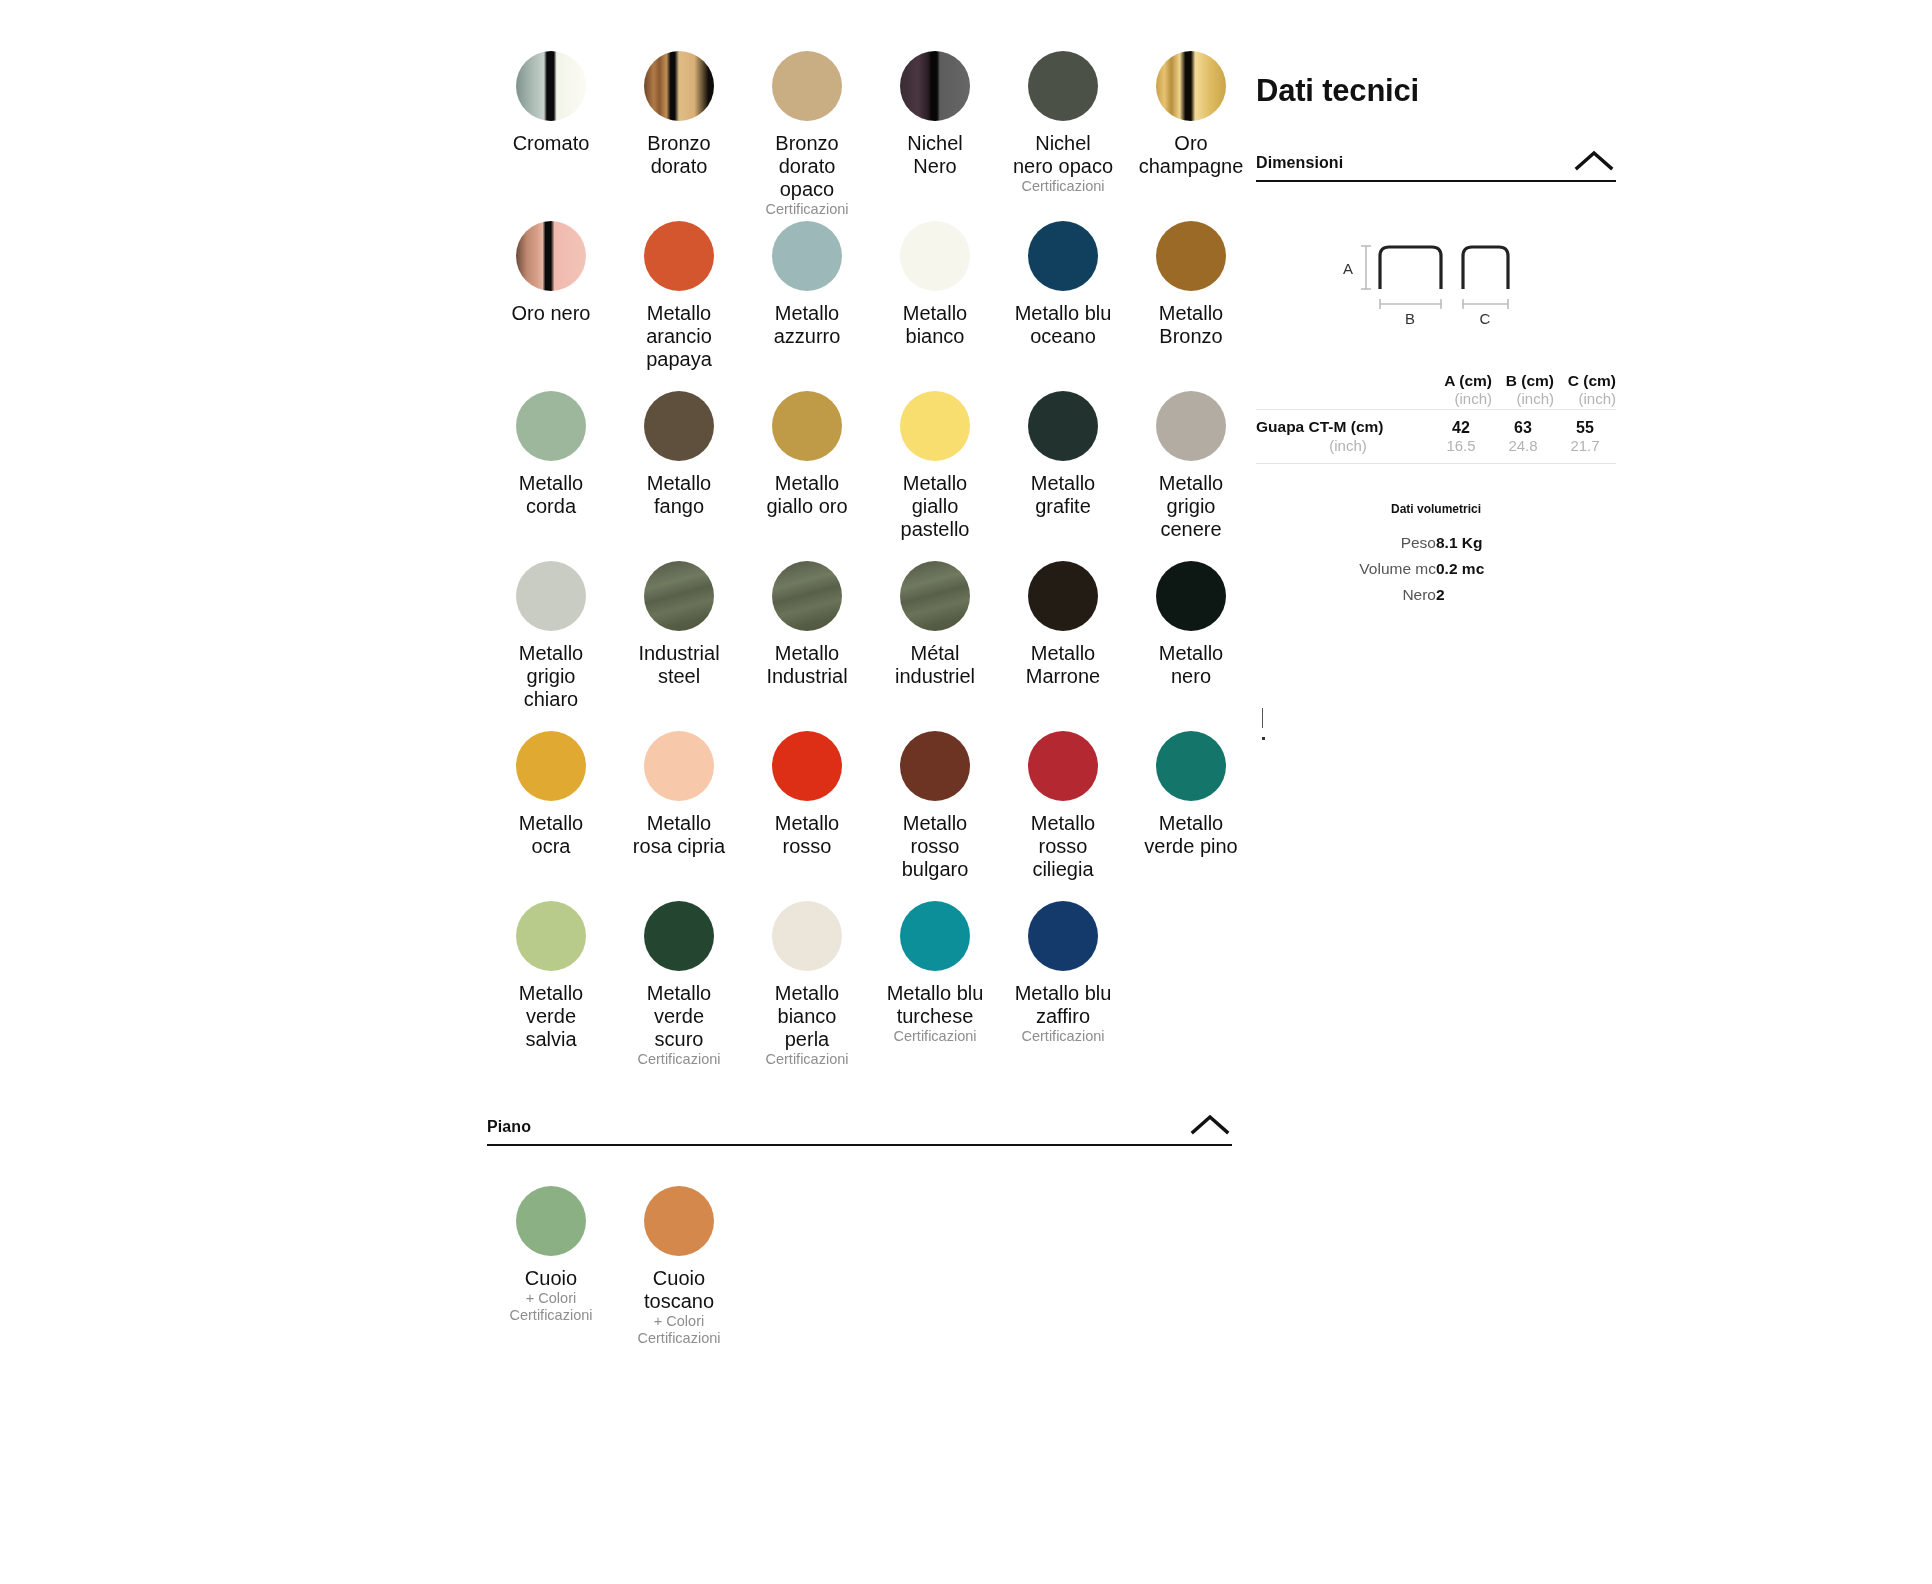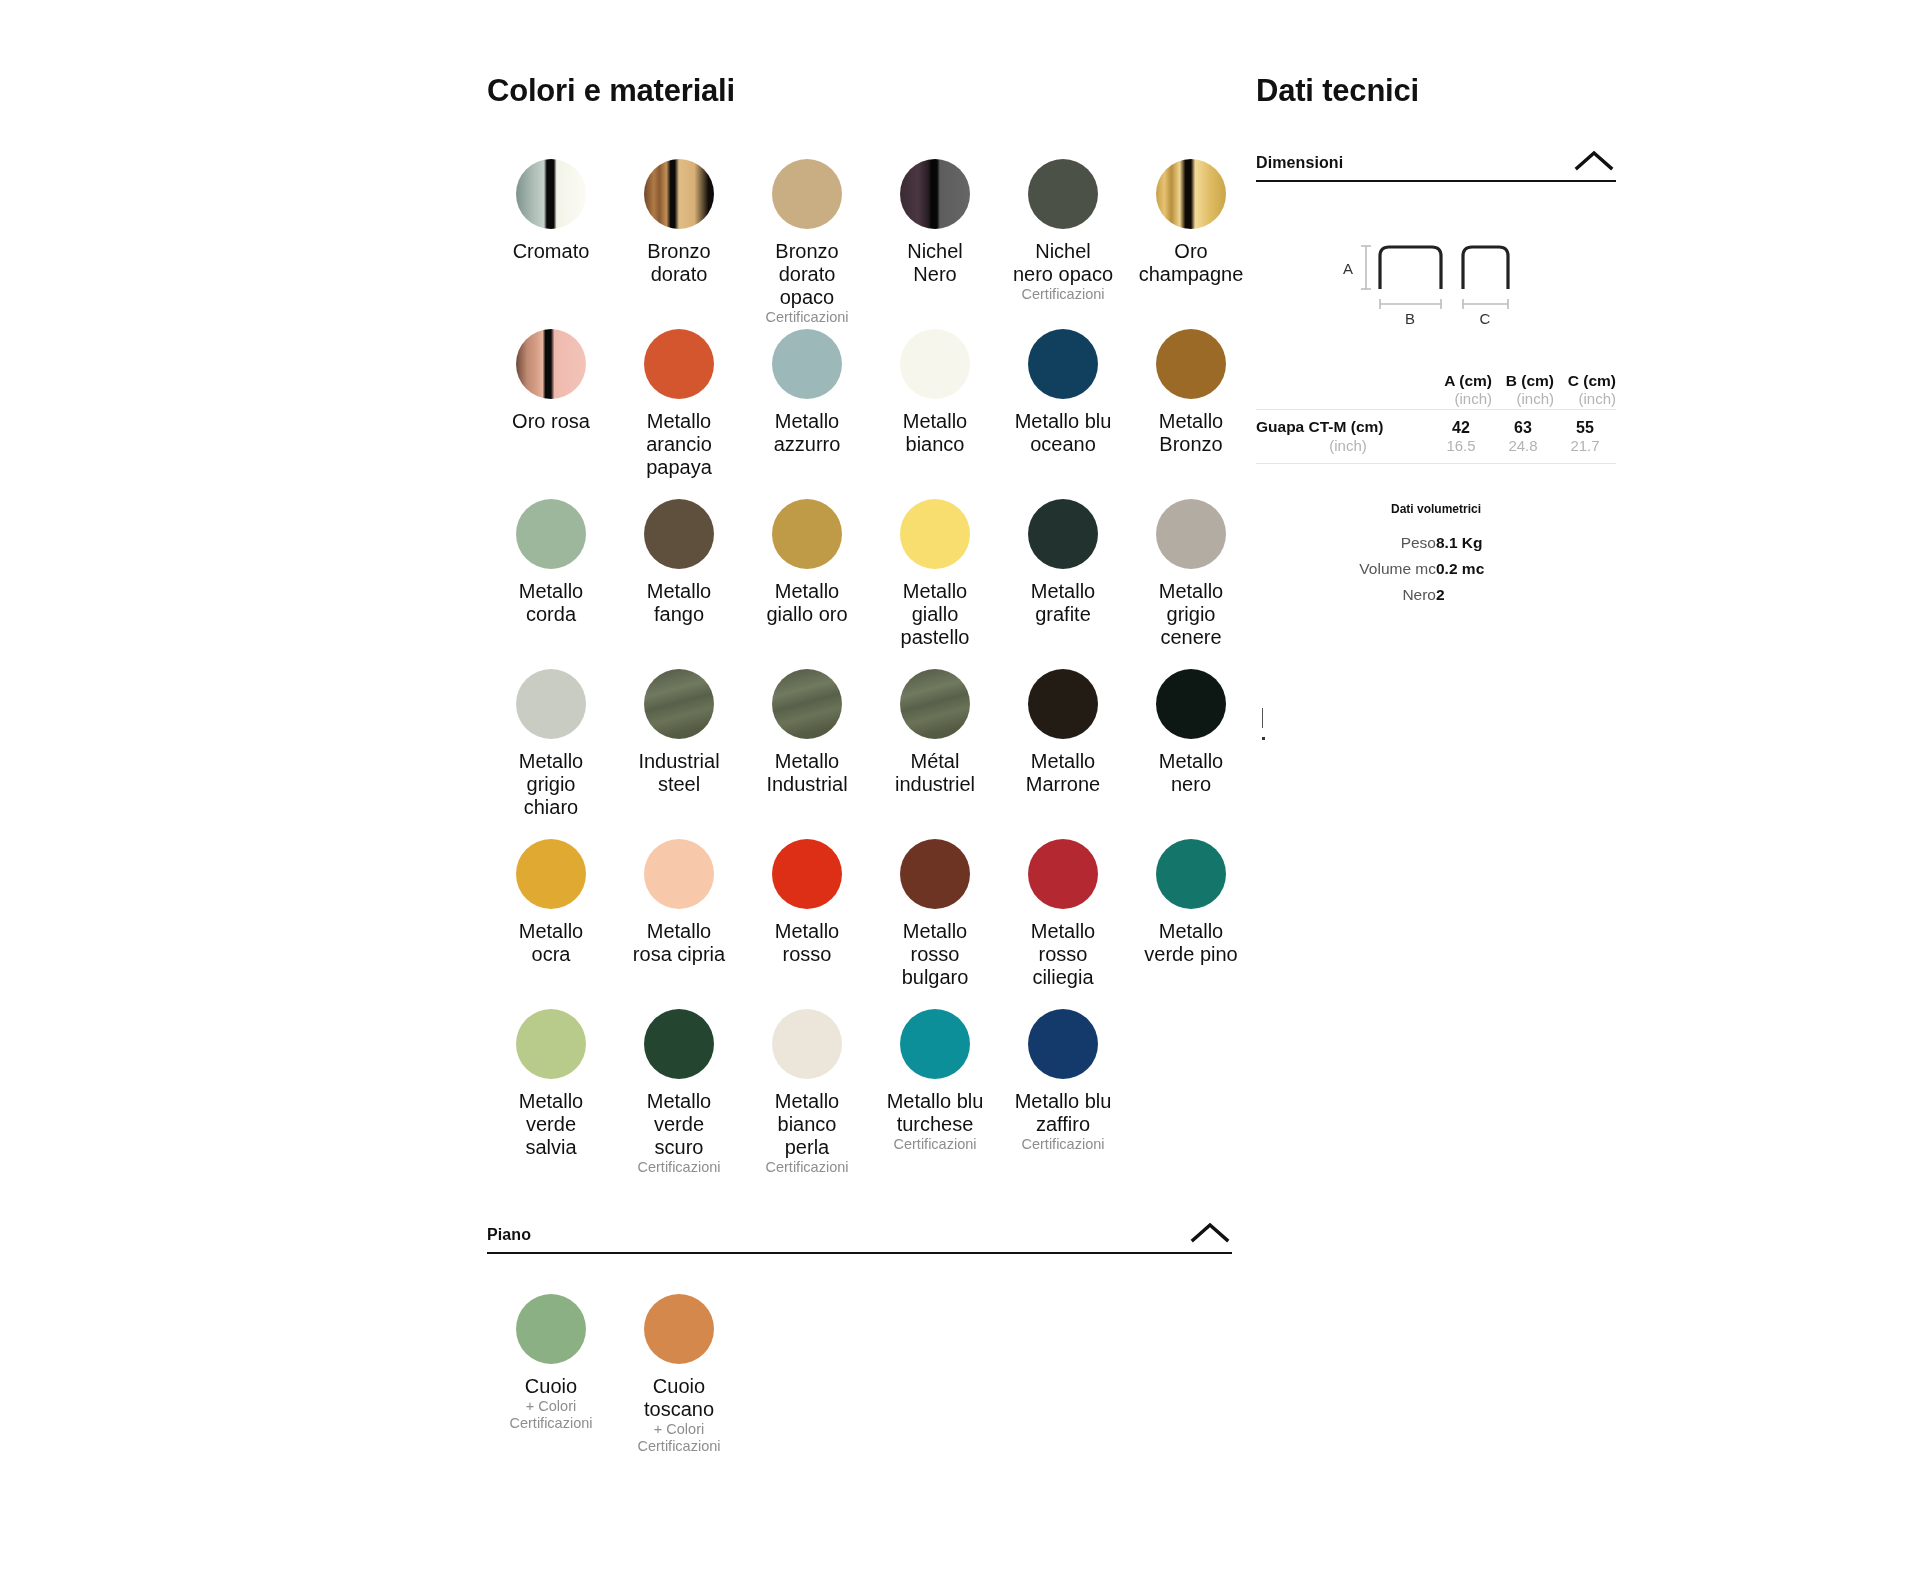--- a/index.html
+++ b/index.html
@@ -205,21 +205,20 @@
     background: #333;
   }
 </style>
 </head>
 <body>
 
 <div id="page">
 
   <div class="col-left">
 
-    <h1 class="page-title">Colori e materiali</h1>
 
     <div class="acc">
       <div class="swatch-grid" id="grid-struttura">
           <div class="swatch-cell">
             <div class="dot" style="background: linear-gradient(90deg,#7e938c 0%,#a9b9b2 22%,#c6d1cb 40%,#0a0a0a 44%,#0a0a0a 54%,#f2f3e8 58%,#fbfbf4 100%);"></div>
             <div class="sw-label">Cromato</div>
           </div>
           <div class="swatch-cell">
             <div class="dot" style="background: linear-gradient(90deg,#6f4628 0%,#b07a45 14%,#8a5a32 22%,#c08f55 32%,#0a0a0a 38%,#0a0a0a 44%,#e0bd86 50%,#d8b077 72%,#120d08 92%,#0a0a0a 100%);"></div>
             <div class="sw-label">Bronzo<br>dorato</div>
@@ -237,21 +236,21 @@
             <div class="dot" style="background:#4c5148;"></div>
             <div class="sw-label">Nichel<br>nero opaco</div>
             <div class="sw-note">Certificazioni</div>
           </div>
           <div class="swatch-cell">
             <div class="dot" style="background: linear-gradient(90deg,#c8a048 0%,#e6c272 12%,#b88f3e 22%,#f0d38c 34%,#0d0a05 42%,#0d0a05 50%,#f3da96 56%,#ddb95f 80%,#c9a449 100%);"></div>
             <div class="sw-label">Oro<br>champagne</div>
           </div>
           <div class="swatch-cell">
             <div class="dot" style="background: linear-gradient(90deg,#6d4a3c 0%,#c08a72 16%,#d79f87 30%,#e6b6a2 38%,#0a0a0a 42%,#0a0a0a 50%,#f0b9ae 55%,#f3c4b8 100%);"></div>
-            <div class="sw-label">Oro rosa</div>
+            <div class="sw-label">Oro nero</div>
           </div>
           <div class="swatch-cell">
             <div class="dot" style="background:#d4562e;"></div>
             <div class="sw-label">Metallo<br>arancio<br>papaya</div>
           </div>
           <div class="swatch-cell">
             <div class="dot" style="background:#9db8b8;"></div>
             <div class="sw-label">Metallo<br>azzurro</div>
           </div>
           <div class="swatch-cell">

